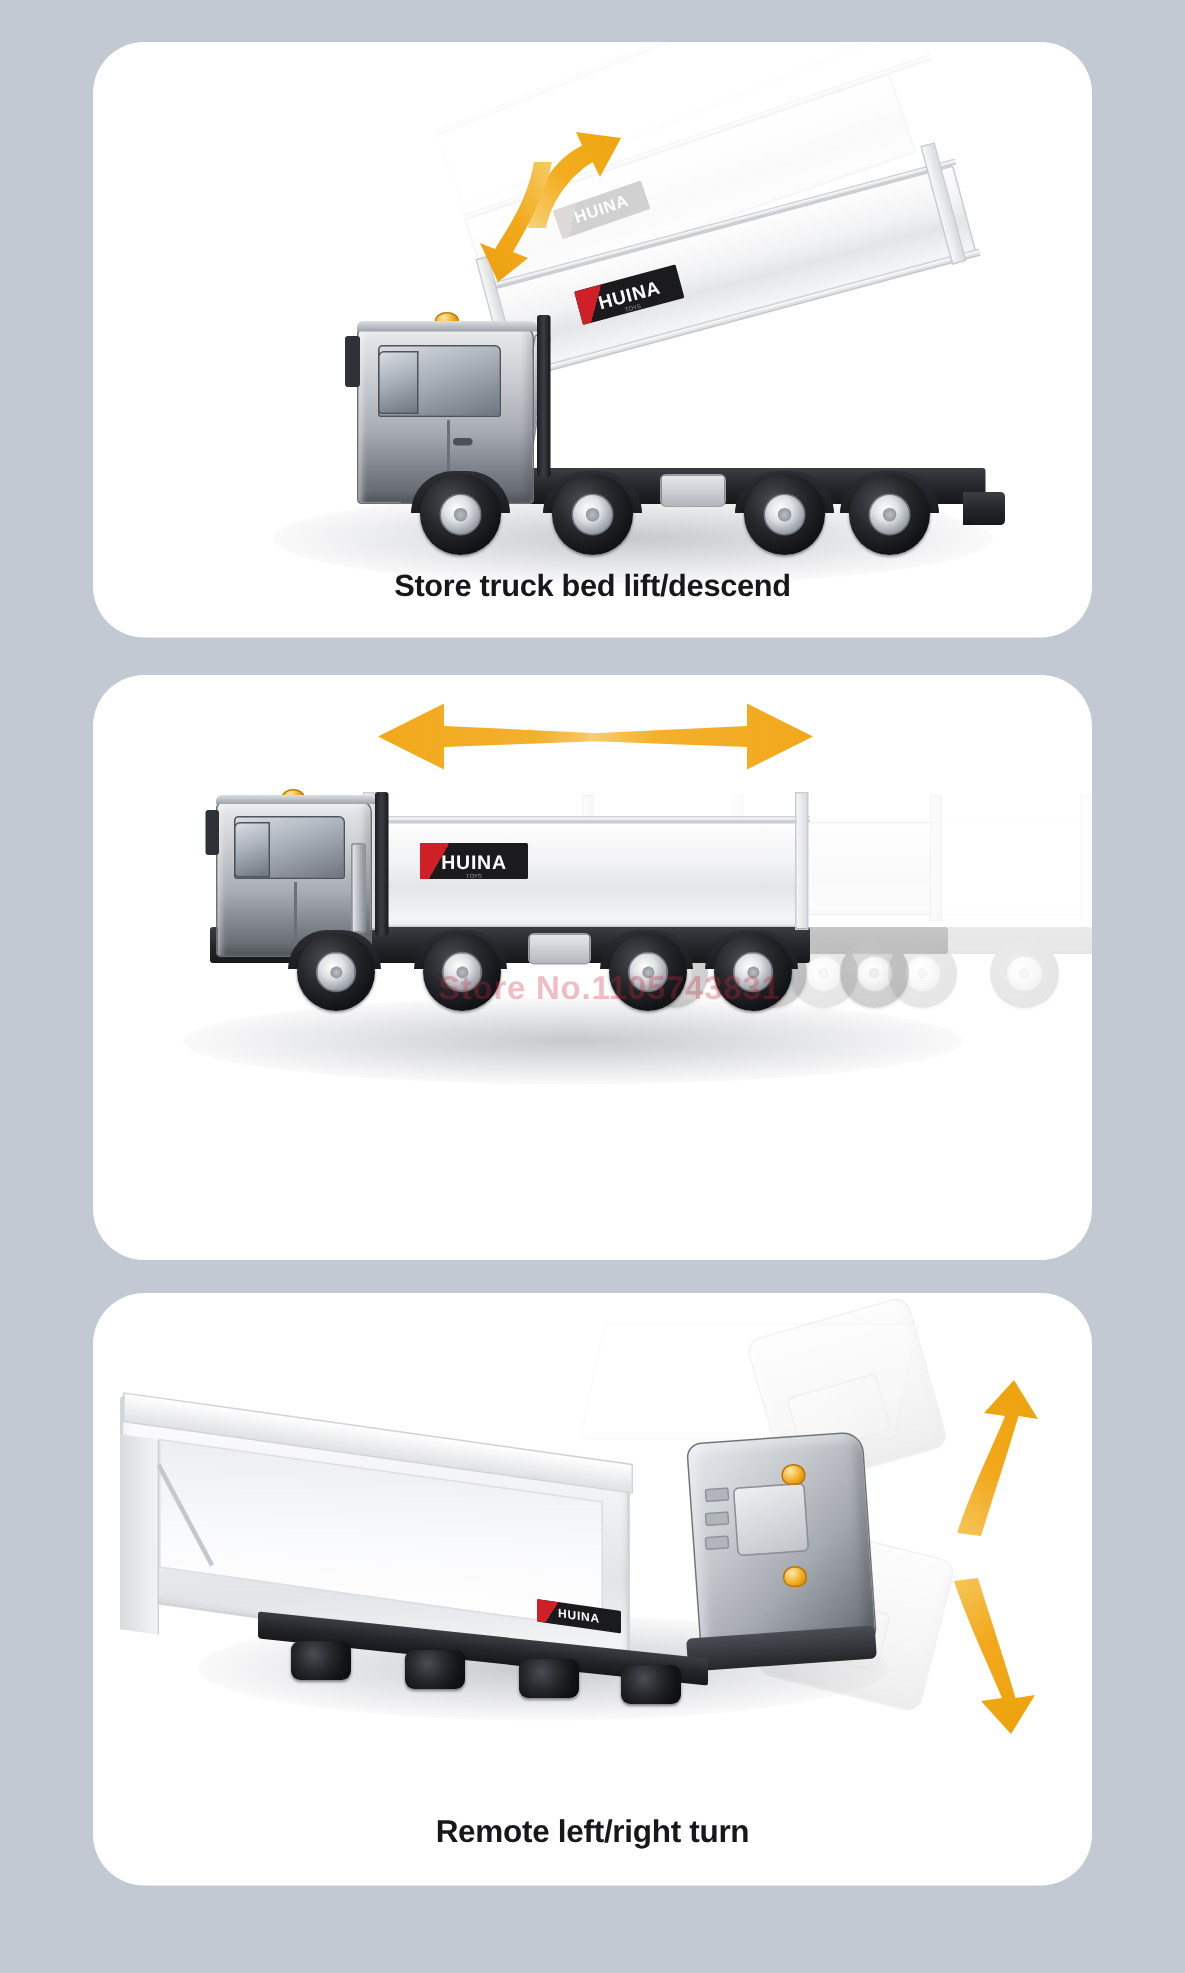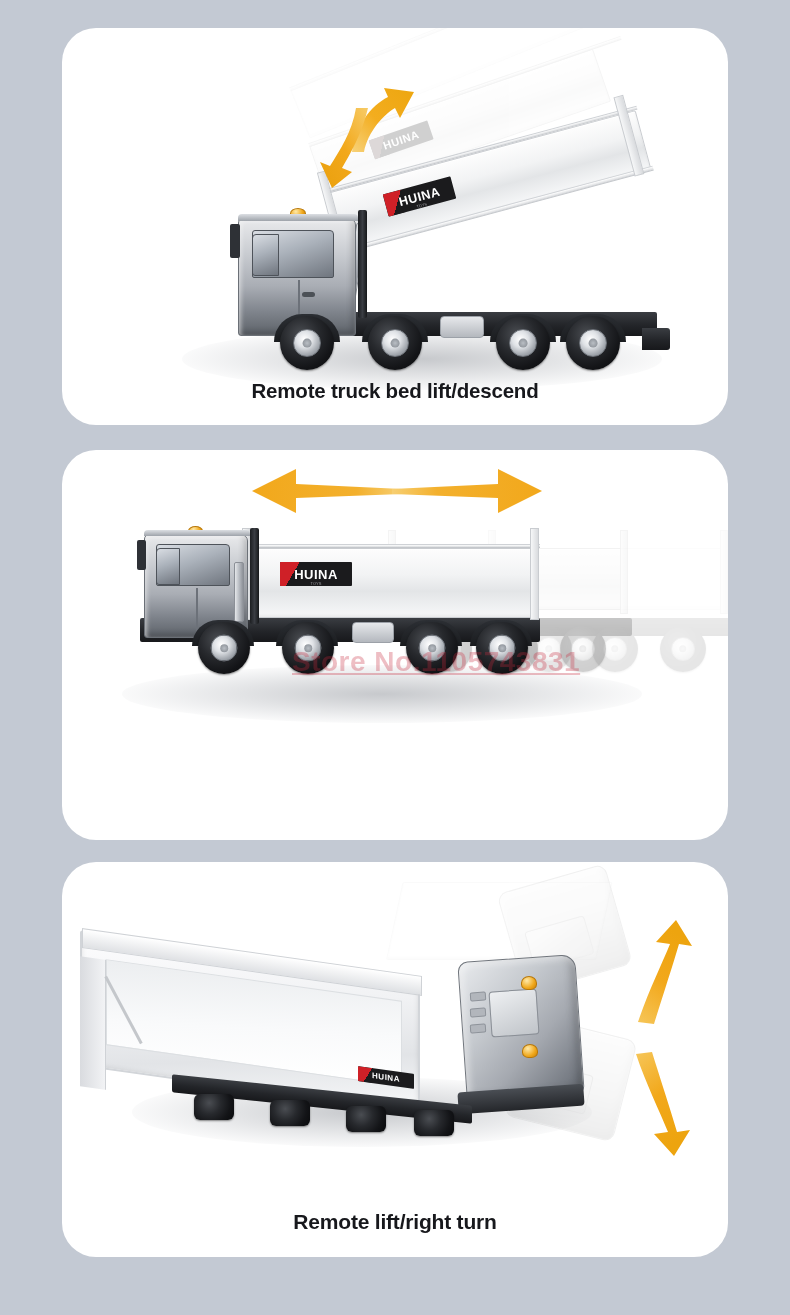--- a/index.html
+++ b/index.html
@@ -248,21 +248,21 @@
           <linearGradient id="g2" x1="1" y1="0" x2="0" y2="1">
             <stop offset="0%" stop-color="#f7cb66"></stop>
               <stop offset="50%" stop-color="#f2a81b"></stop>
               <stop offset="100%" stop-color="#eaa00d"></stop>
           </linearGradient>
         </defs>
         <path d="M58,6 C52,32 40,52 32,66 L42,70 L22,86 L10,60 L20,64 C30,48 42,30 46,6 Z" fill="url(#g2)"></path>
       </svg>
     </div>
 
-    <div class="caption" id="cap-1">Remote truck bed lift/descend</div>
+    <div class="caption" id="cap-1">Store truck bed lift/descend</div>
   </div>
 
   <div class="card" id="card-2">
     <div class="stage">
 
       <div class="shadow-blur" style="left:60px; top:215px; width:520px; height:58px;"></div>
 
       <div class="truck ghost-2" style="left:430px; top:84px; width:280px; height:180px;">
         <div class="bed" style="left:0; top:14px; width:234px; height:62px; background:rgba(252,252,253,.95); border-color:#e6e8ea;"></div>
         <div class="bed-strut" style="left:-4px; top:-4px; width:8px; height:84px;"></div>
@@ -329,21 +329,21 @@
       </div>
       <div class="wheel" style="left:344px; top:172px; width:52px; height:52px;">
         <div class="hub" style="width:27px; height:27px;"></div>
       </div>
       <div class="wheel" style="left:414px; top:172px; width:52px; height:52px;">
         <div class="hub" style="width:27px; height:27px;"></div>
       </div>
 
       <div style="position:absolute; left:290px; top:172px; width:42px; height:21px; border-radius:4px; background:linear-gradient(180deg,#e6e8eb,#b4b8be); border:1px solid #9ca1a8;"></div>
 
-      <div class="watermark" style="left:230px; top:196px; font-size:28px;text-decoration:underline;">Store No.1105743831</div>
+      <div class="watermark" style="left:230px; top:196px; font-size:22px;">Store No.1105743831</div>
 
       <svg class="arrow-svg" style="left:190px; top:18px;" width="150" height="46" viewBox="0 0 150 46">
         <defs>
           <linearGradient id="gl" x1="0" y1="0" x2="1" y2="0">
             <stop offset="0%" stop-color="#f2a81b"></stop>
               <stop offset="70%" stop-color="#f3b02d"></stop>
               <stop offset="100%" stop-color="#f7cf72"></stop>
           </linearGradient>
         </defs>
         <path d="M0,23 L44,1 L44,16 L150,21 L150,26 L44,30 L44,45 Z" fill="url(#gl)"></path>
@@ -444,16 +444,16 @@
           <linearGradient id="gd3" x1="0" y1="0" x2="0.4" y2="1">
             <stop offset="0%" stop-color="#f6c659"></stop>
               <stop offset="50%" stop-color="#f2a81b"></stop>
               <stop offset="100%" stop-color="#eda40f"></stop>
           </linearGradient>
         </defs>
         <path d="M6,4 C16,34 30,62 38,82 L24,84 L44,106 L60,80 L47,82 C40,58 30,28 22,2 Z" fill="url(#gd3)"></path>
       </svg>
     </div>
 
-    <div class="caption" id="cap-3">Remote lift/right turn</div>
+    <div class="caption" id="cap-3">Remote left/right turn</div>
   </div>
 
 </div>
 
 </body></html>

